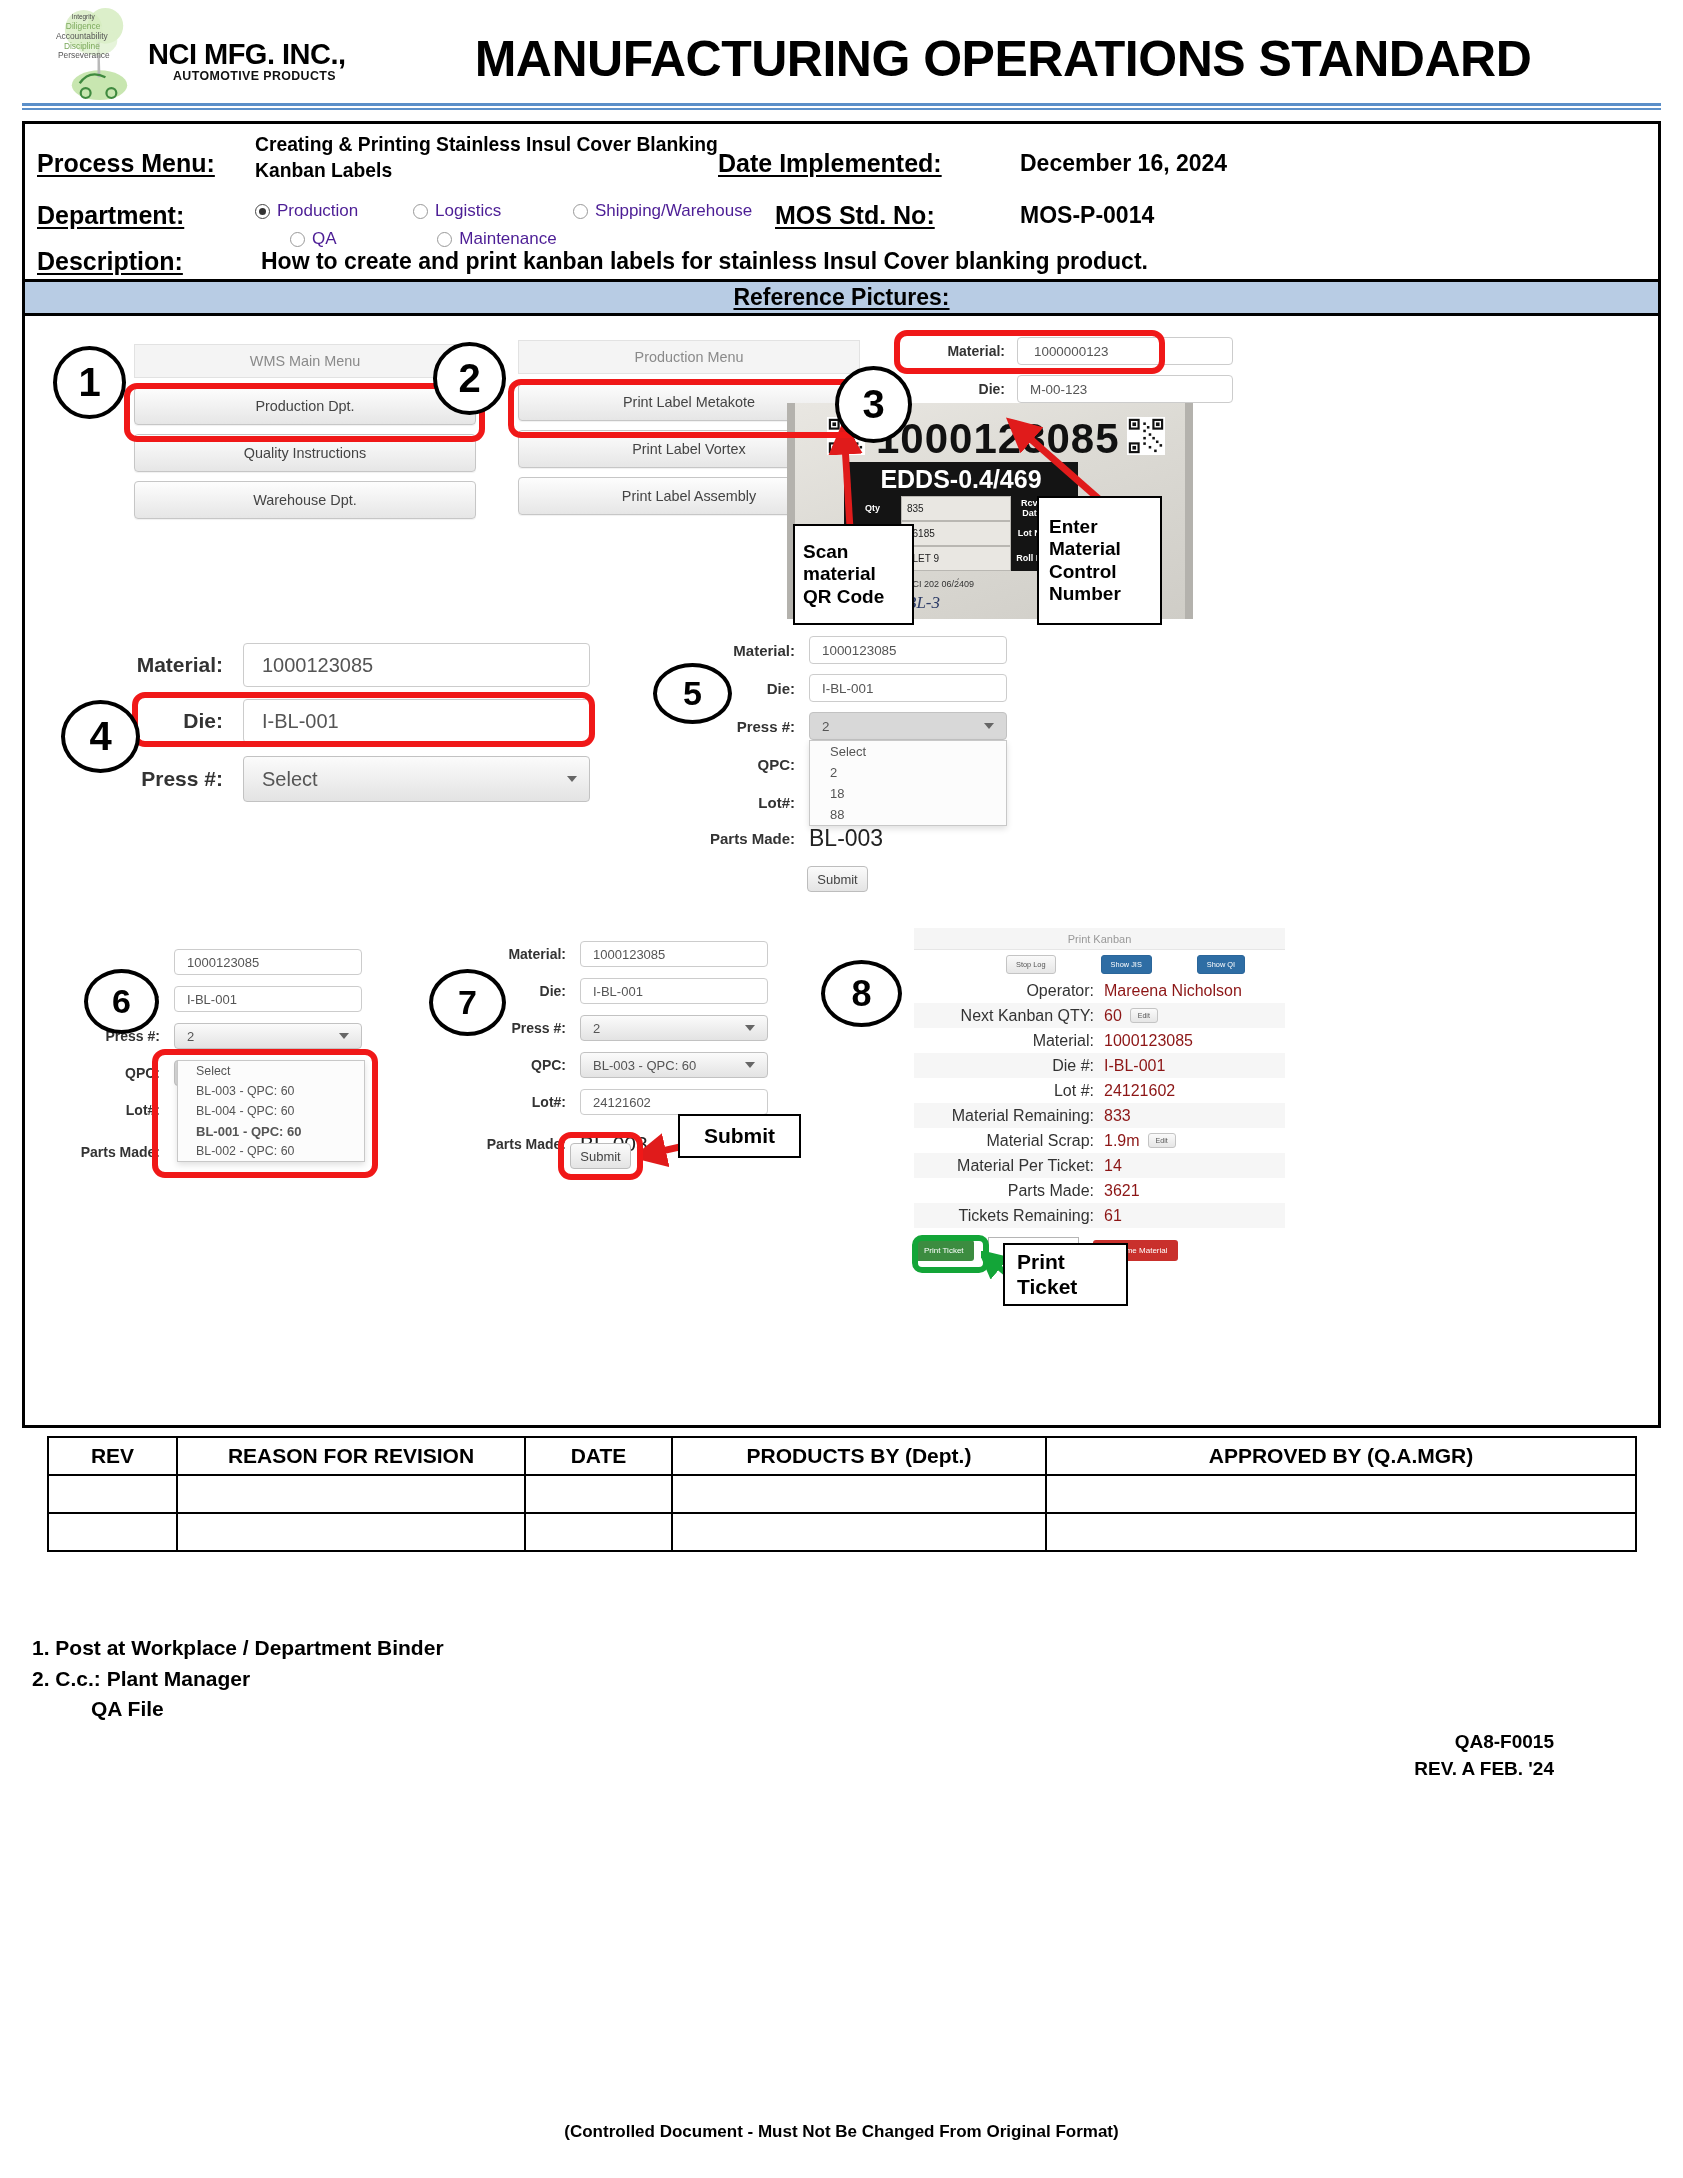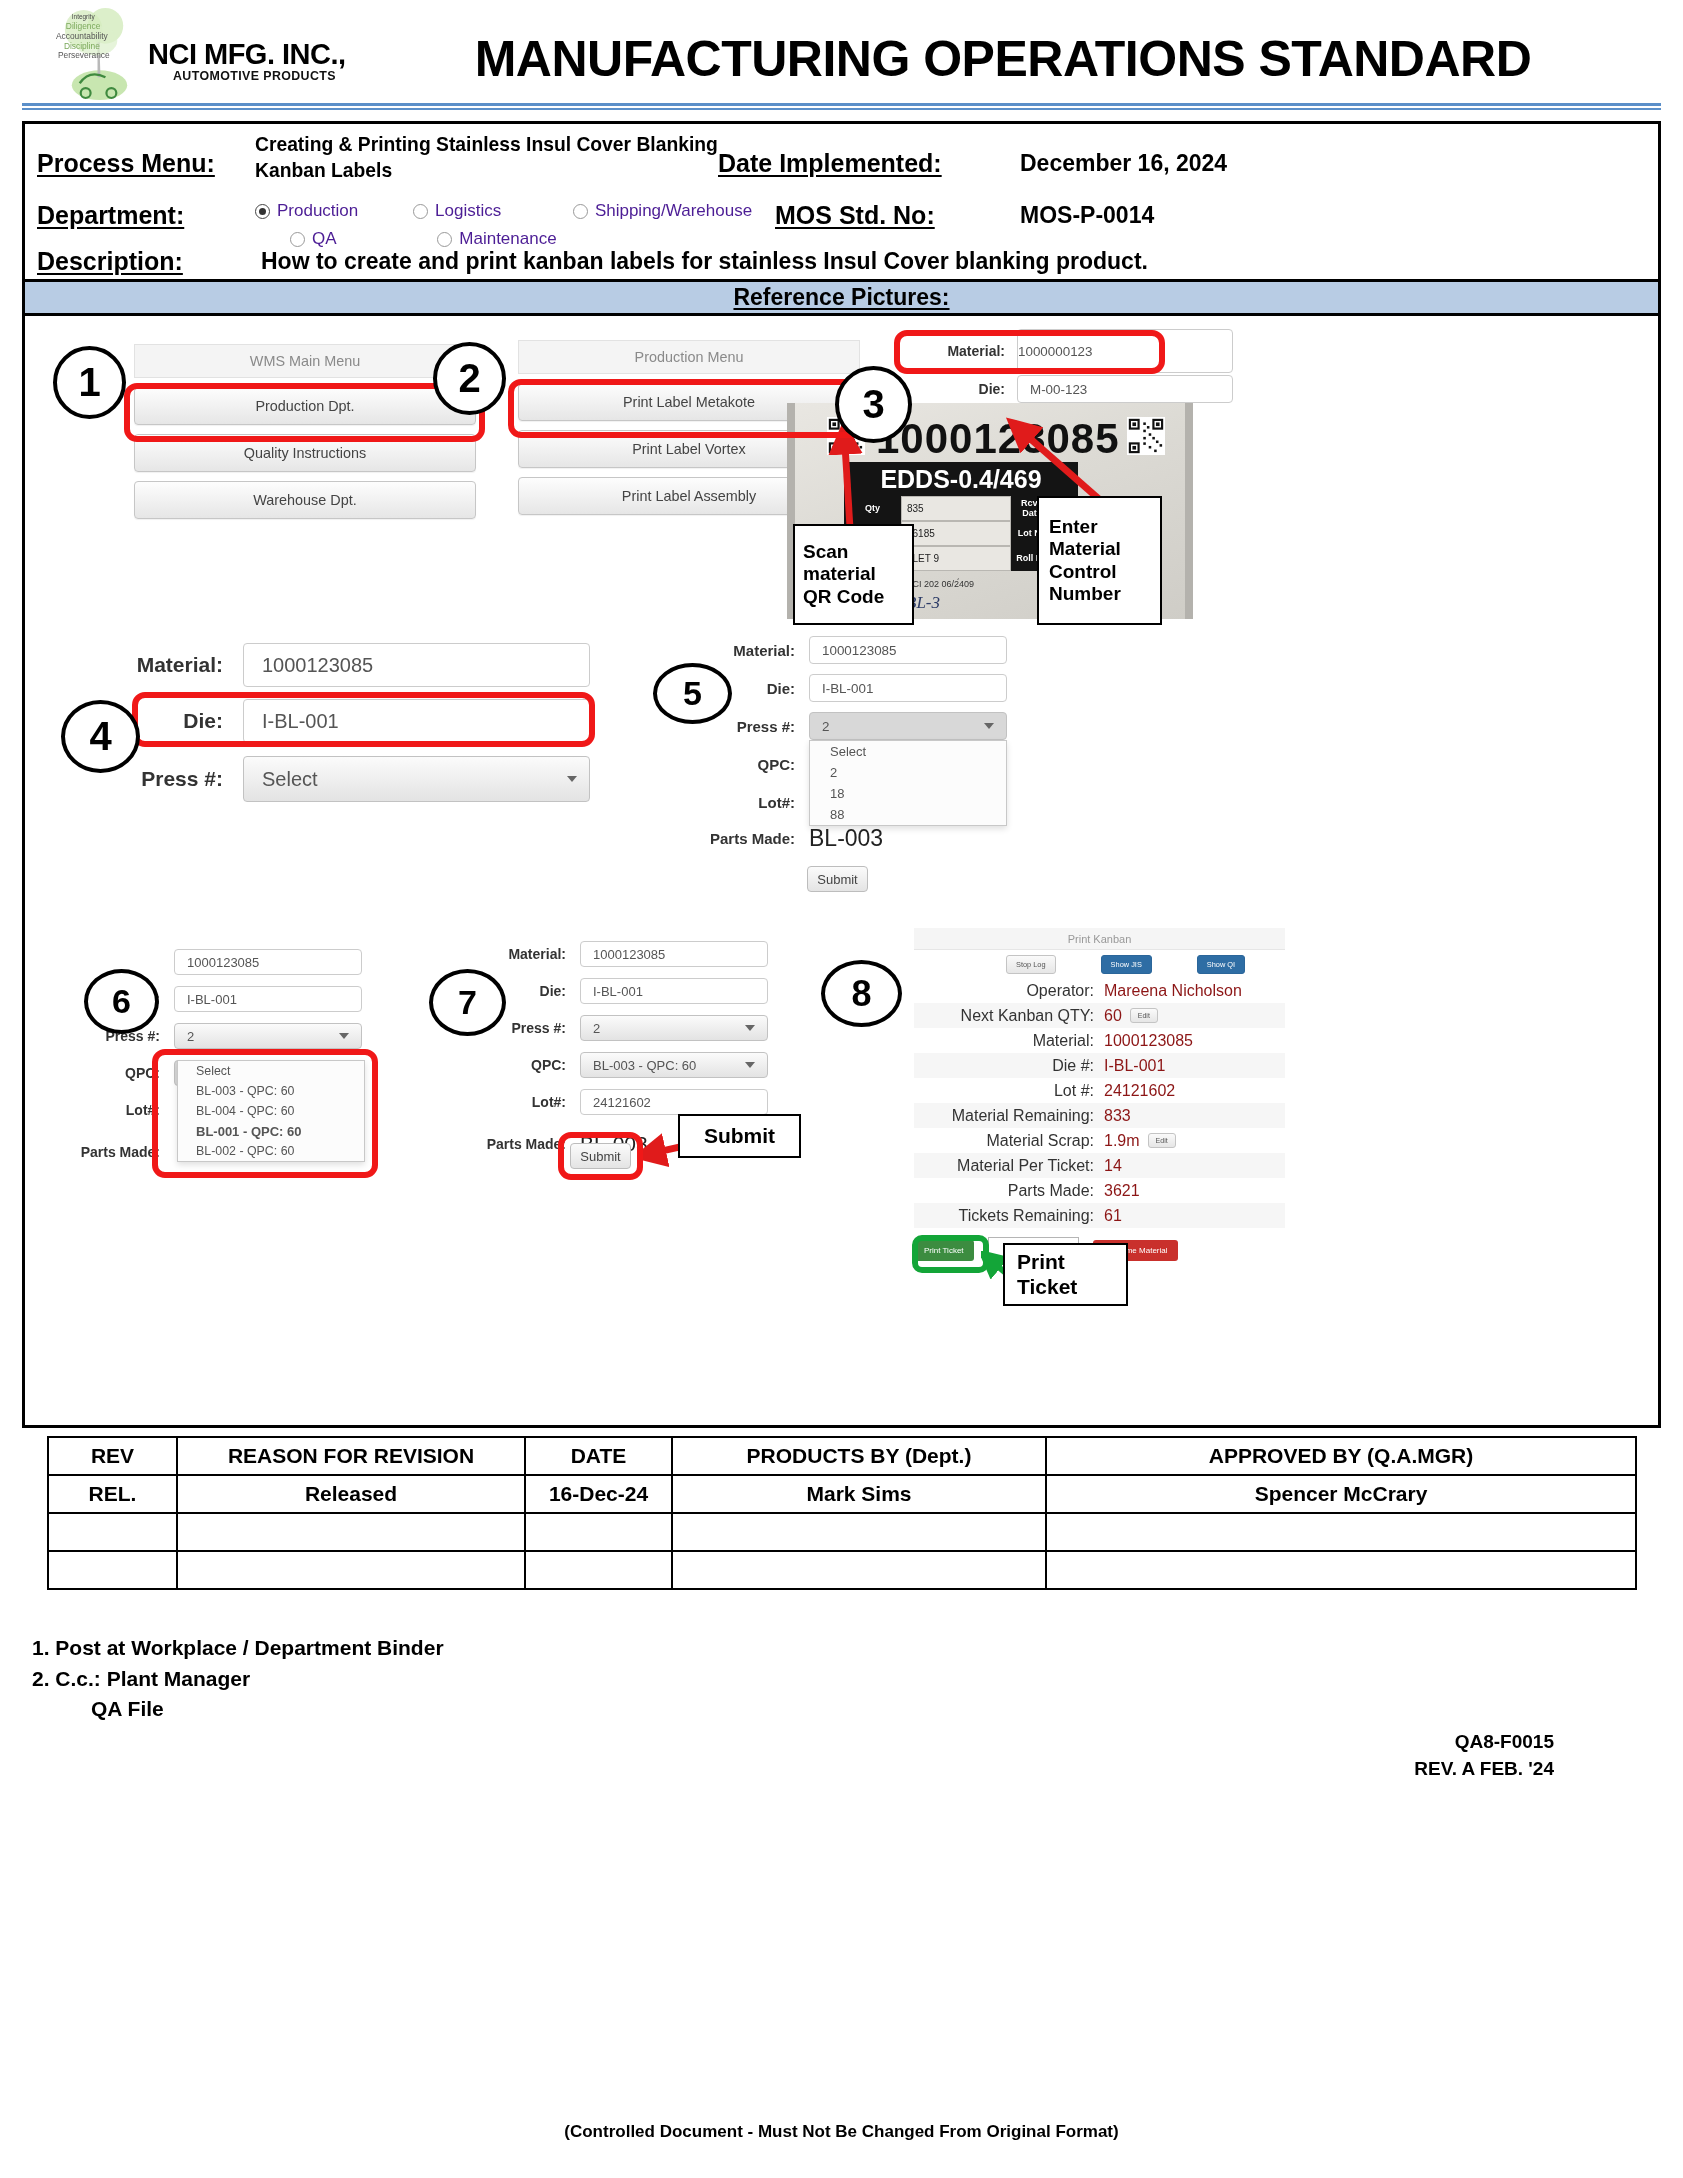--- a/index.html
+++ b/index.html
@@ -331,21 +331,21 @@
     </div>
     <div class="hl-red" style="left:483px; top:63px; width:361px; height:59px;"></div>
 
     <div class="bubble" style="left:810px; top:50px; width:77px; height:77px; font-size:40px;">
       <span>3</span>
     </div>
 
     <div style="position:absolute; left:871px; top:20px; width:347px;">
       <div class="frow" style="height:30px;">
         <div class="flab" style="width:109px; font-size:14px;">Material:</div>
-        <div class="finput" style="margin-left:12px; width:216px; height:44px; padding-left:0; font-size:13.4px;">1000000123</div>
+        <div class="finput" style="margin-left:12px; width:216px; height:28px; padding-left:16px; font-size:13.4px;">1000000123</div>
       </div>
       <div class="frow" style="height:30px; margin-top:8px;">
         <div class="flab" style="width:109px; font-size:14px;">Die:</div>
         <div class="finput" style="margin-left:12px; width:216px; height:28px; padding-left:12px; font-size:13.4px;">M-00-123</div>
       </div>
     </div>
     <div class="hl-red" style="left:869px; top:14px; width:271px; height:44px;"></div>
 
     <div class="photo" style="left:762px; top:87px; width:406px; height:216px;">
       <div class="sheet"></div>
@@ -677,27 +677,20 @@
     <tr>
       <th style="width:129px">REV</th>
       <th style="width:348px">REASON FOR REVISION</th>
       <th style="width:147px">DATE</th>
       <th style="width:374px">PRODUCTS BY (Dept.)</th>
       <th>APPROVED BY (Q.A.MGR)</th>
     </tr>
   </thead>
   <tbody>
     <tr>
-      <td>REL.</td>
-      <td>Released</td>
-      <td>16-Dec-24</td>
-      <td>Mark Sims</td>
-      <td>Spencer McCrary</td>
-    </tr>
-    <tr>
       <td></td>
       <td></td>
       <td></td>
       <td></td>
       <td></td>
     </tr>
     <tr>
       <td></td>
       <td></td>
       <td></td>

